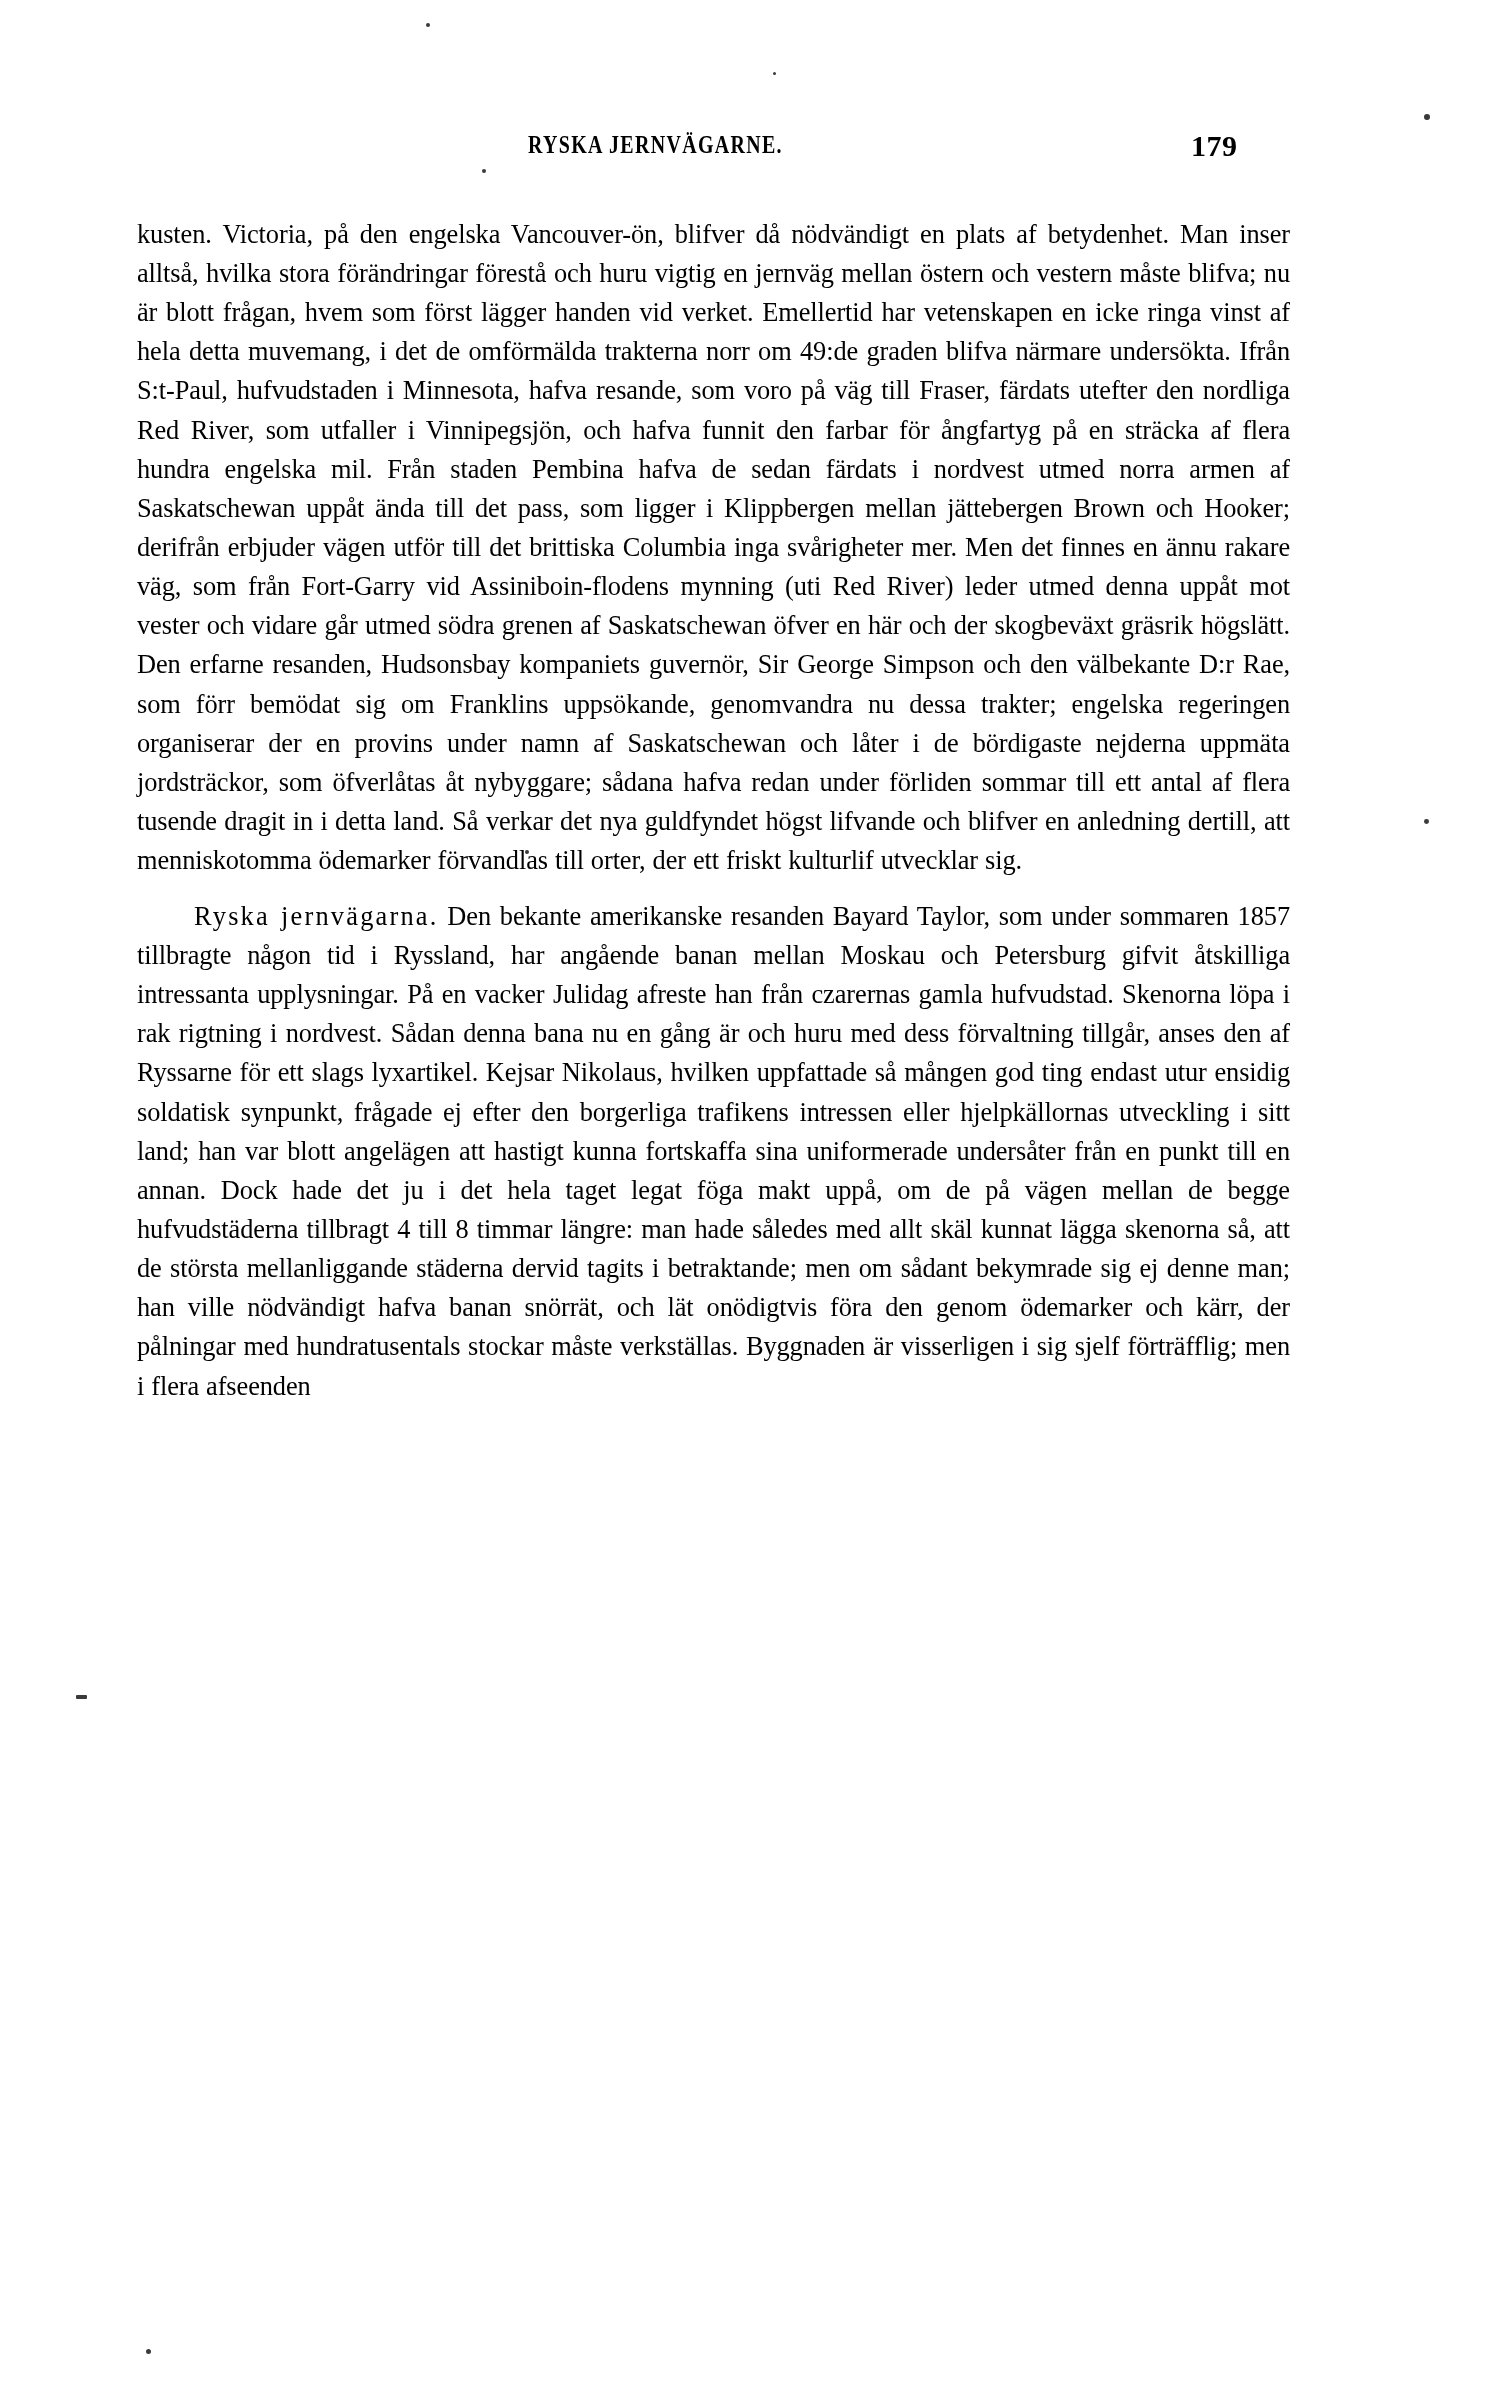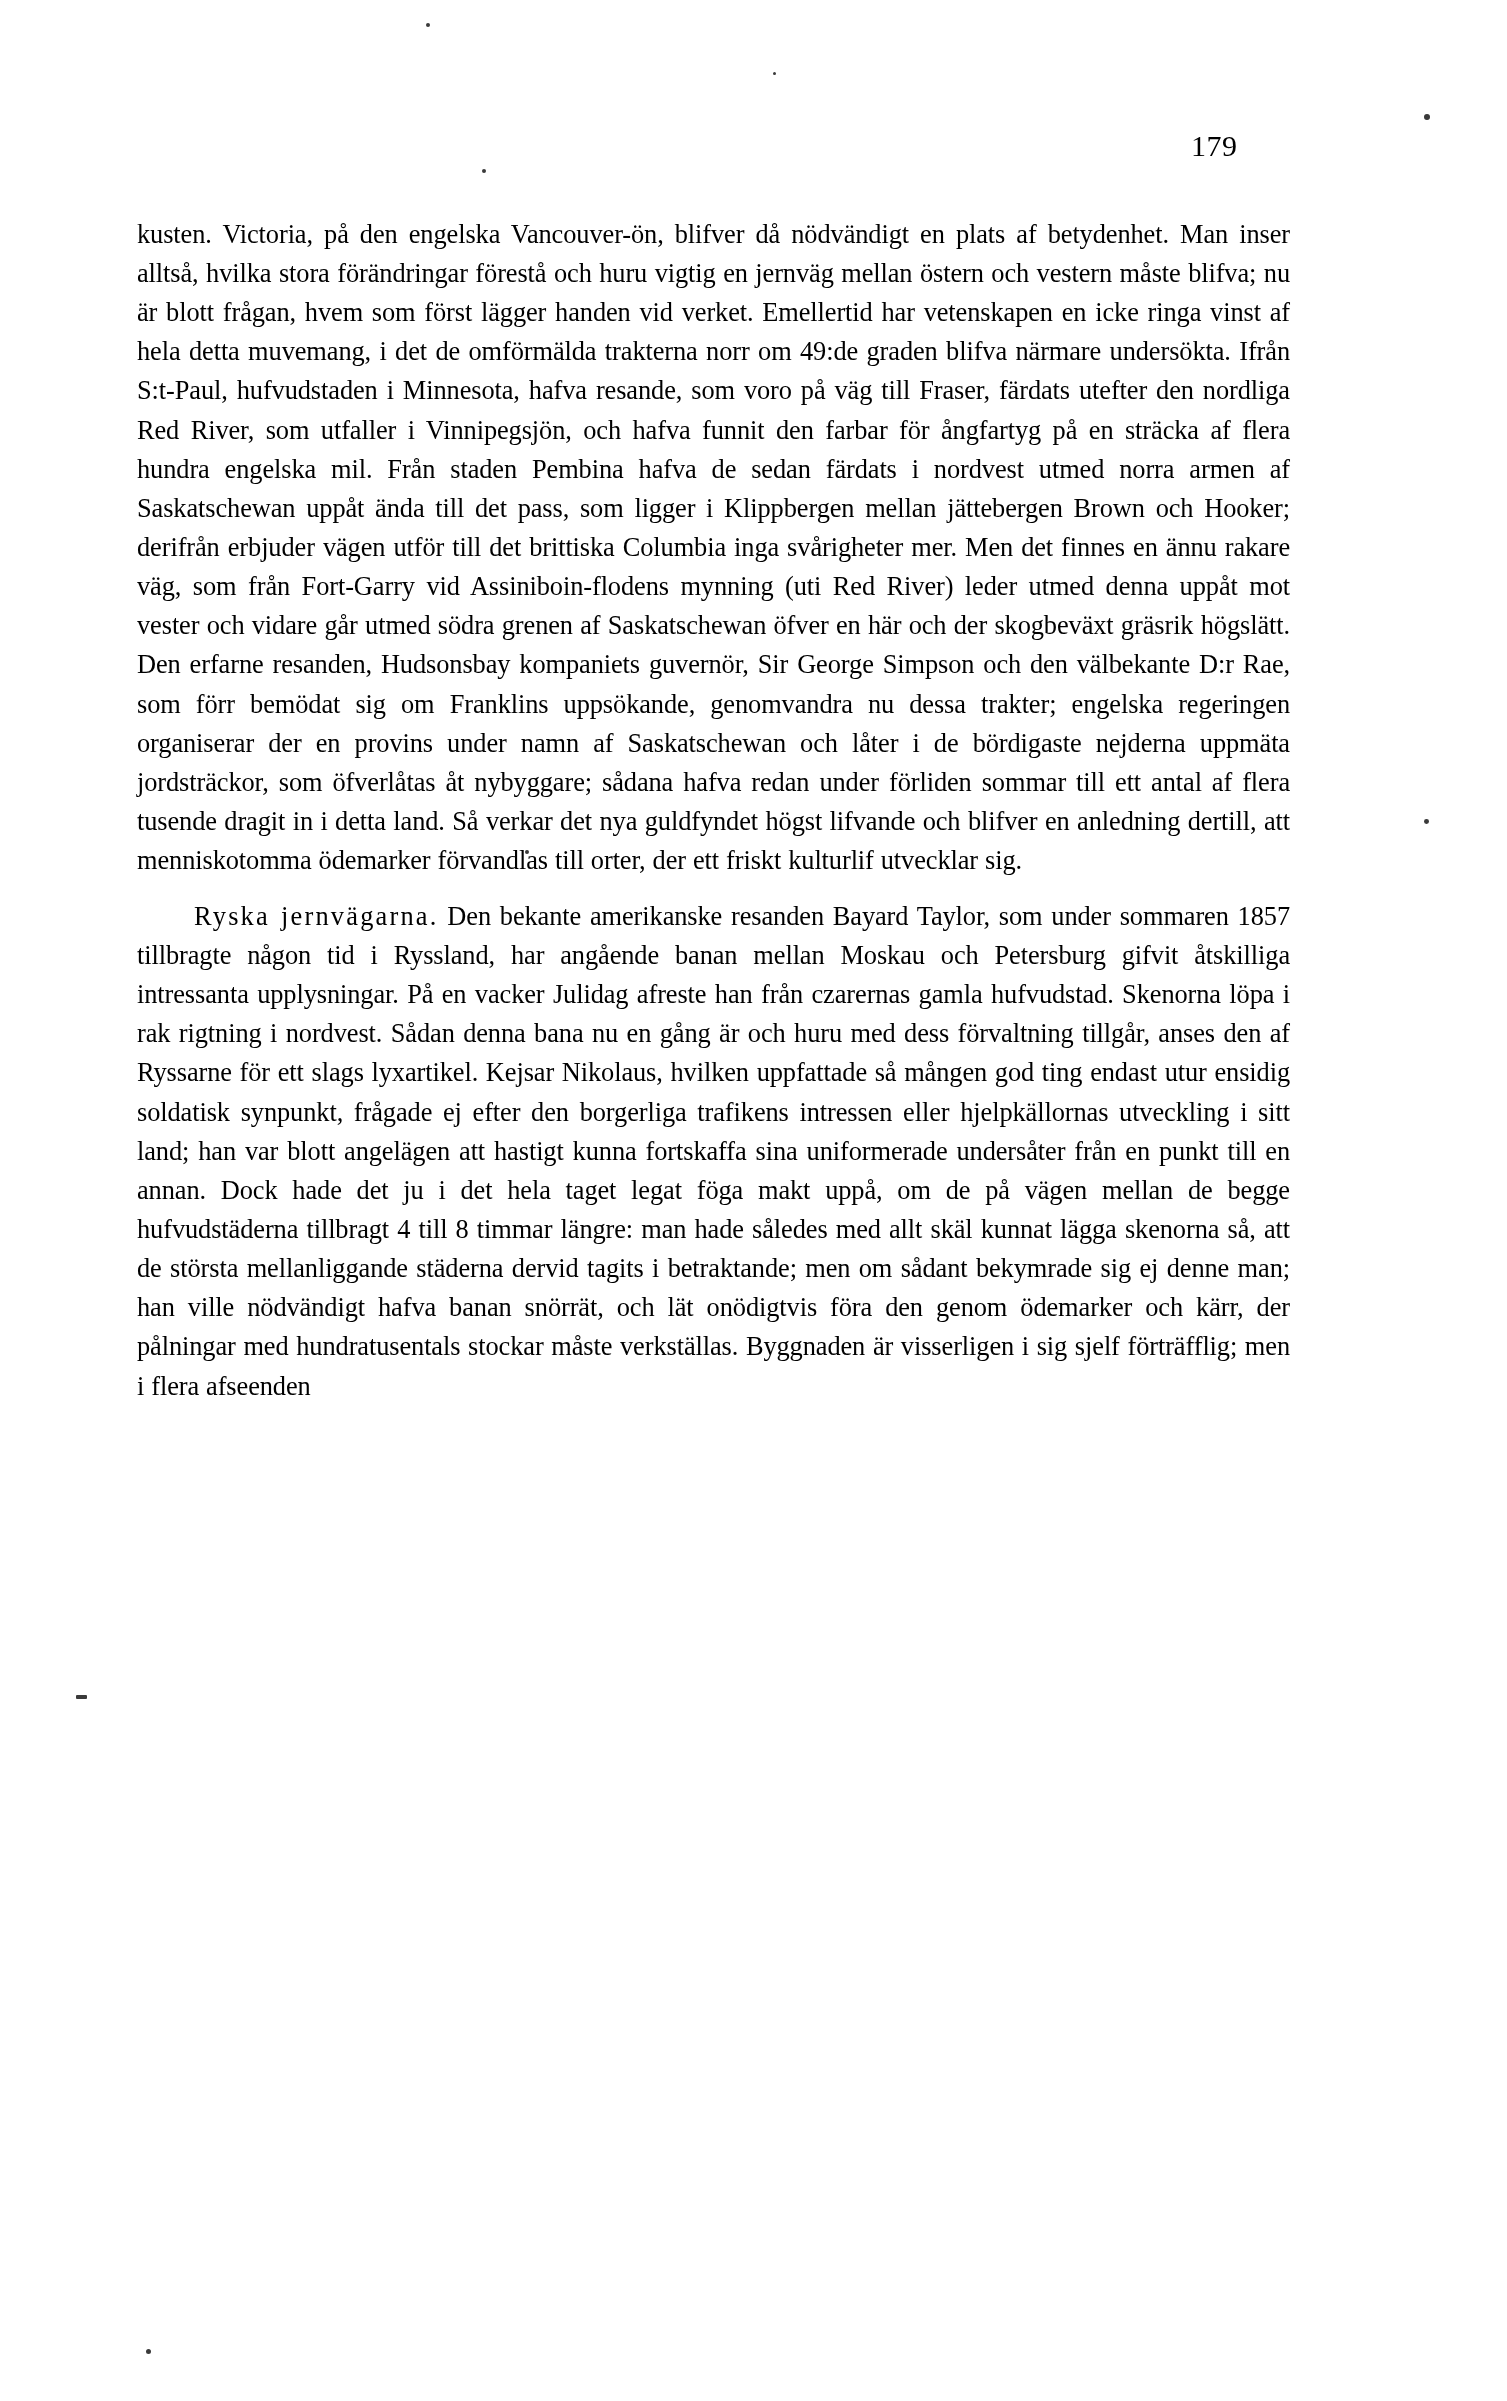--- a/index.html
+++ b/index.html
@@ -37,21 +37,21 @@
     text-transform: uppercase;
     white-space: nowrap;
     transform: scaleY(1.18) scaleX(0.95);
     transform-origin: left top;
   }
   #page-number {
     position: absolute;
     left: 1191px;
     top: 129px;
     font-size: 30px;
-    font-weight: 400;
+    font-weight: 700;
     letter-spacing: 0.5px;
   }
   
   #textblock {
     position: absolute;
     left: 137px;
     top: 214px;
     width: 1153px;
   }
   .para {
@@ -89,20 +89,23 @@
 
   <div class="speck" style="left:1424px;top:114px;width:5.8px;height:5.8px;"></div>
   <div class="speck" style="left:426px;top:23px;width:4.3px;height:4.3px;"></div>
   <div class="speck" style="left:773px;top:72px;width:3.4px;height:3.4px;"></div>
   <div class="speck" style="left:1424px;top:819px;width:4.8px;height:4.8px;"></div>
   <div class="speck" style="left:76px;top:1695px;width:10.6px;height:4.3px;border-radius:1px;"></div>
   <div class="speck" style="left:146px;top:2349px;width:5.3px;height:5.3px;"></div>
   <div class="speck" style="left:525px;top:850px;width:3.8px;height:3.8px;"></div>
   <div class="speck" style="left:482px;top:169px;width:4.3px;height:4.3px;"></div>
 
+  <div id="running-head">
+    <span id="running-head-title">RYSKA JERNVÄGARNE.</span>
+  </div>
 
   <div id="page-number">179</div>
 
   <div id="textblock">
 
     <p class="para">kusten. Victoria, på den engelska Vancouver-ön, blifver då nödvändigt en plats af betydenhet. Man inser alltså, hvilka stora förändringar förestå och huru vigtig en jernväg mellan östern och vestern måste blifva; nu är blott frågan, hvem som först lägger handen vid verket. Emellertid har vetenskapen en icke ringa vinst af hela detta muvemang, i det de omförmälda trakterna norr om 49:de graden blifva närmare undersökta. Ifrån S:t-Paul, hufvudstaden i Minnesota, hafva resande, som voro på väg till Fraser, färdats utefter den nordliga Red River, som utfaller i Vinnipegsjön, och hafva funnit den farbar för ångfartyg på en sträcka af flera hundra engelska mil. Från staden Pembina hafva de sedan färdats i nordvest utmed norra armen af Saskatschewan uppåt ända till det pass, som ligger i Klippbergen mellan jättebergen Brown och Hooker; derifrån erbjuder vägen utför till det brittiska Columbia inga svårigheter mer. Men det finnes en ännu rakare väg, som från Fort-Garry vid Assiniboin-flodens mynning (uti Red River) leder utmed denna uppåt mot vester och vidare går utmed södra grenen af Saskatschewan öfver en här och der skogbeväxt gräsrik högslätt. Den erfarne resanden, Hudsonsbay kompaniets guvernör, Sir George Simpson och den välbekante D:r Rae, som förr bemödat sig om Franklins uppsökande, genomvandra nu dessa trakter; engelska regeringen organiserar der en provins under namn af Saskatschewan och låter i de bördigaste nejderna uppmäta jordsträckor, som öfverlåtas åt nybyggare; sådana hafva redan under förliden sommar till ett antal af flera tusende dragit in i detta land. Så verkar det nya guldfyndet högst lifvande och blifver en anledning dertill, att menniskotomma ödemarker förvandlas till orter, der ett friskt kulturlif utvecklar sig.</p>
 
     <p class="para indent spaced"><span class="section-lead">Ryska jernvägarna.</span><span> Den bekante amerikanske resanden Bayard Taylor, som under sommaren 1857 tillbragte någon tid i Ryssland, har angående banan mellan Moskau och Petersburg gifvit åtskilliga intressanta upplysningar. På en vacker Julidag afreste han från czarernas gamla hufvudstad. Skenorna löpa i rak rigtning i nordvest. Sådan denna bana nu en gång är och huru med dess förvaltning tillgår, anses den af Ryssarne för ett slags lyxartikel. Kejsar Nikolaus, hvilken uppfattade så mången god ting endast utur ensidig soldatisk synpunkt, frågade ej efter den borgerliga trafikens intressen eller hjelpkällornas utveckling i sitt land; han var blott angelägen att hastigt kunna fortskaffa sina uniformerade undersåter från en punkt till en annan. Dock hade det ju i det hela taget legat föga makt uppå, om de på vägen mellan de begge hufvudstäderna tillbragt 4 till 8 timmar längre: man hade således med allt skäl kunnat lägga skenorna så, att de största mellanliggande städerna dervid tagits i betraktande; men om sådant bekymrade sig ej denne man; han ville nödvändigt hafva banan snörrät, och lät onödigtvis föra den genom ödemarker och kärr, der pålningar med hundratusentals stockar måste verkställas. Byggnaden är visserligen i sig sjelf förträfflig; men i flera afseenden</span></p>
 
   </div>

